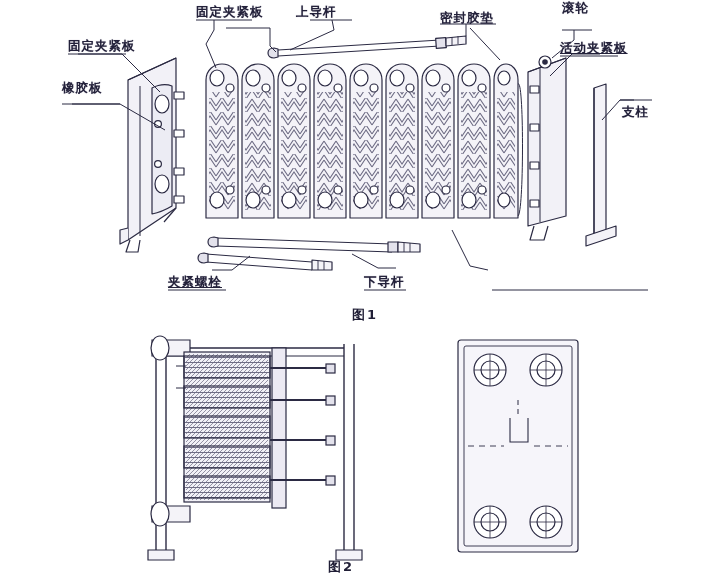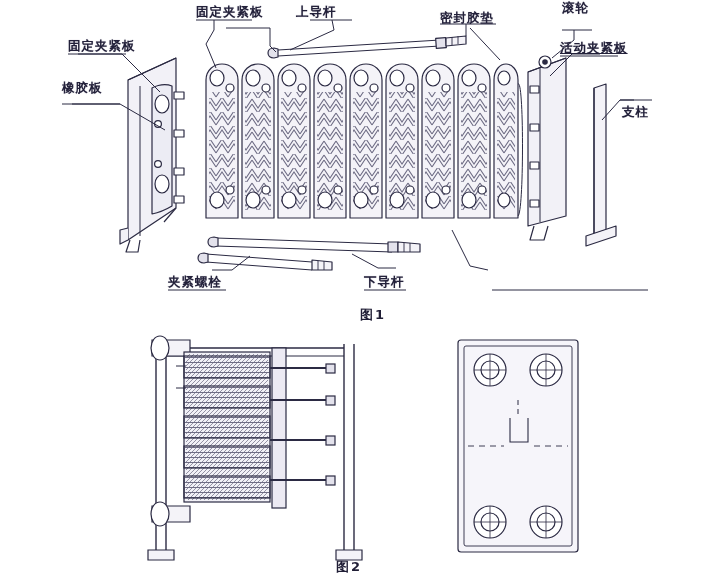--- a/index.html
+++ b/index.html
@@ -323,19 +323,19 @@
 </svg>
 
 <div class="lbl" style="left:68px;  top:38px;">固定夹紧板</div>
 <div class="lbl" style="left:62px;  top:80px;">橡胶板</div>
 <div class="lbl" style="left:196px; top:4px;">固定夹紧板</div>
 <div class="lbl" style="left:296px; top:4px;">上导杆</div>
 <div class="lbl" style="left:440px; top:10px;">密封胶垫</div>
 <div class="lbl" style="left:562px; top:0;">滚轮</div>
 <div class="lbl" style="left:560px; top:40px;text-decoration:underline;">活动夹紧板</div>
 <div class="lbl" style="left:622px; top:104px;">支柱</div>
-<div class="lbl" style="left:168px; top:274px;">夹紧螺栓</div>
+<div class="lbl" style="left:168px; top:274px;text-decoration:underline;">夹紧螺栓</div>
 <div class="lbl" style="left:364px; top:274px;">下导杆</div>
 
-<div class="cap" style="left:352px; top:306px;padding-left:8px;">图1</div>
-<div class="cap" style="left:336px; top:558px;">图2</div>
+<div class="cap" style="left:344px; top:306px;padding-left:8px;">图1</div>
+<div class="cap" style="left:328px; top:558px;">图2</div>
 
 </div>
 
 </body></html>

